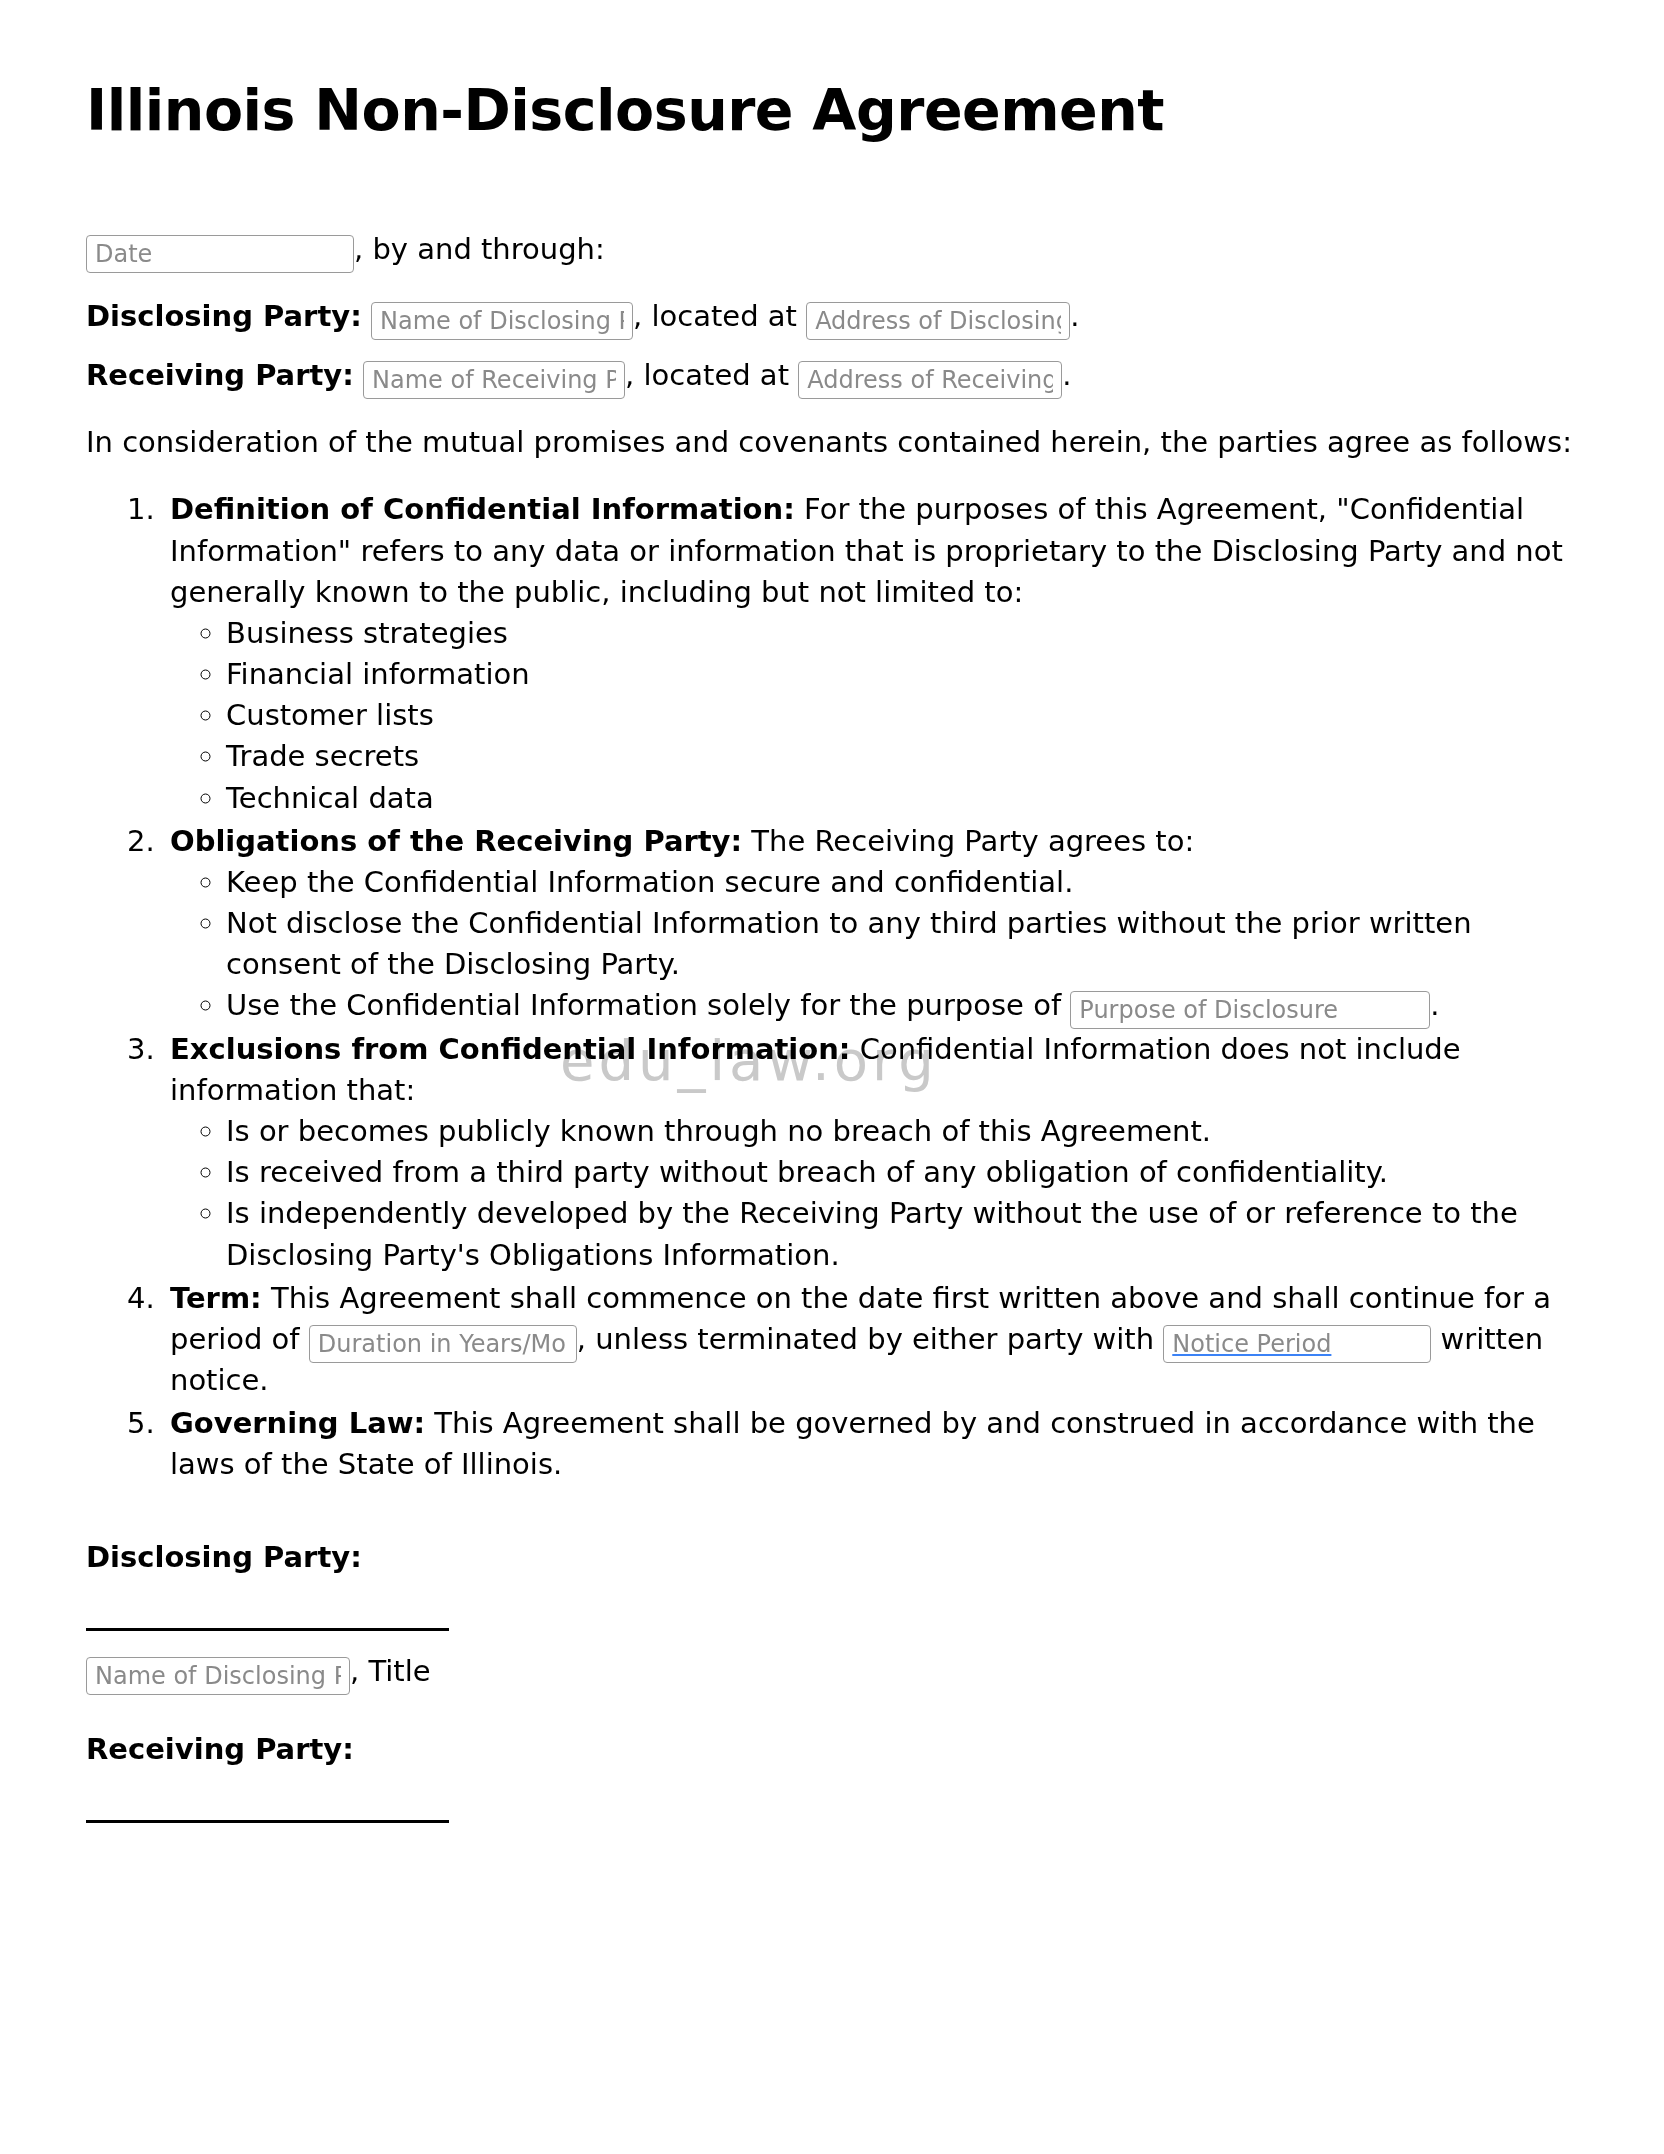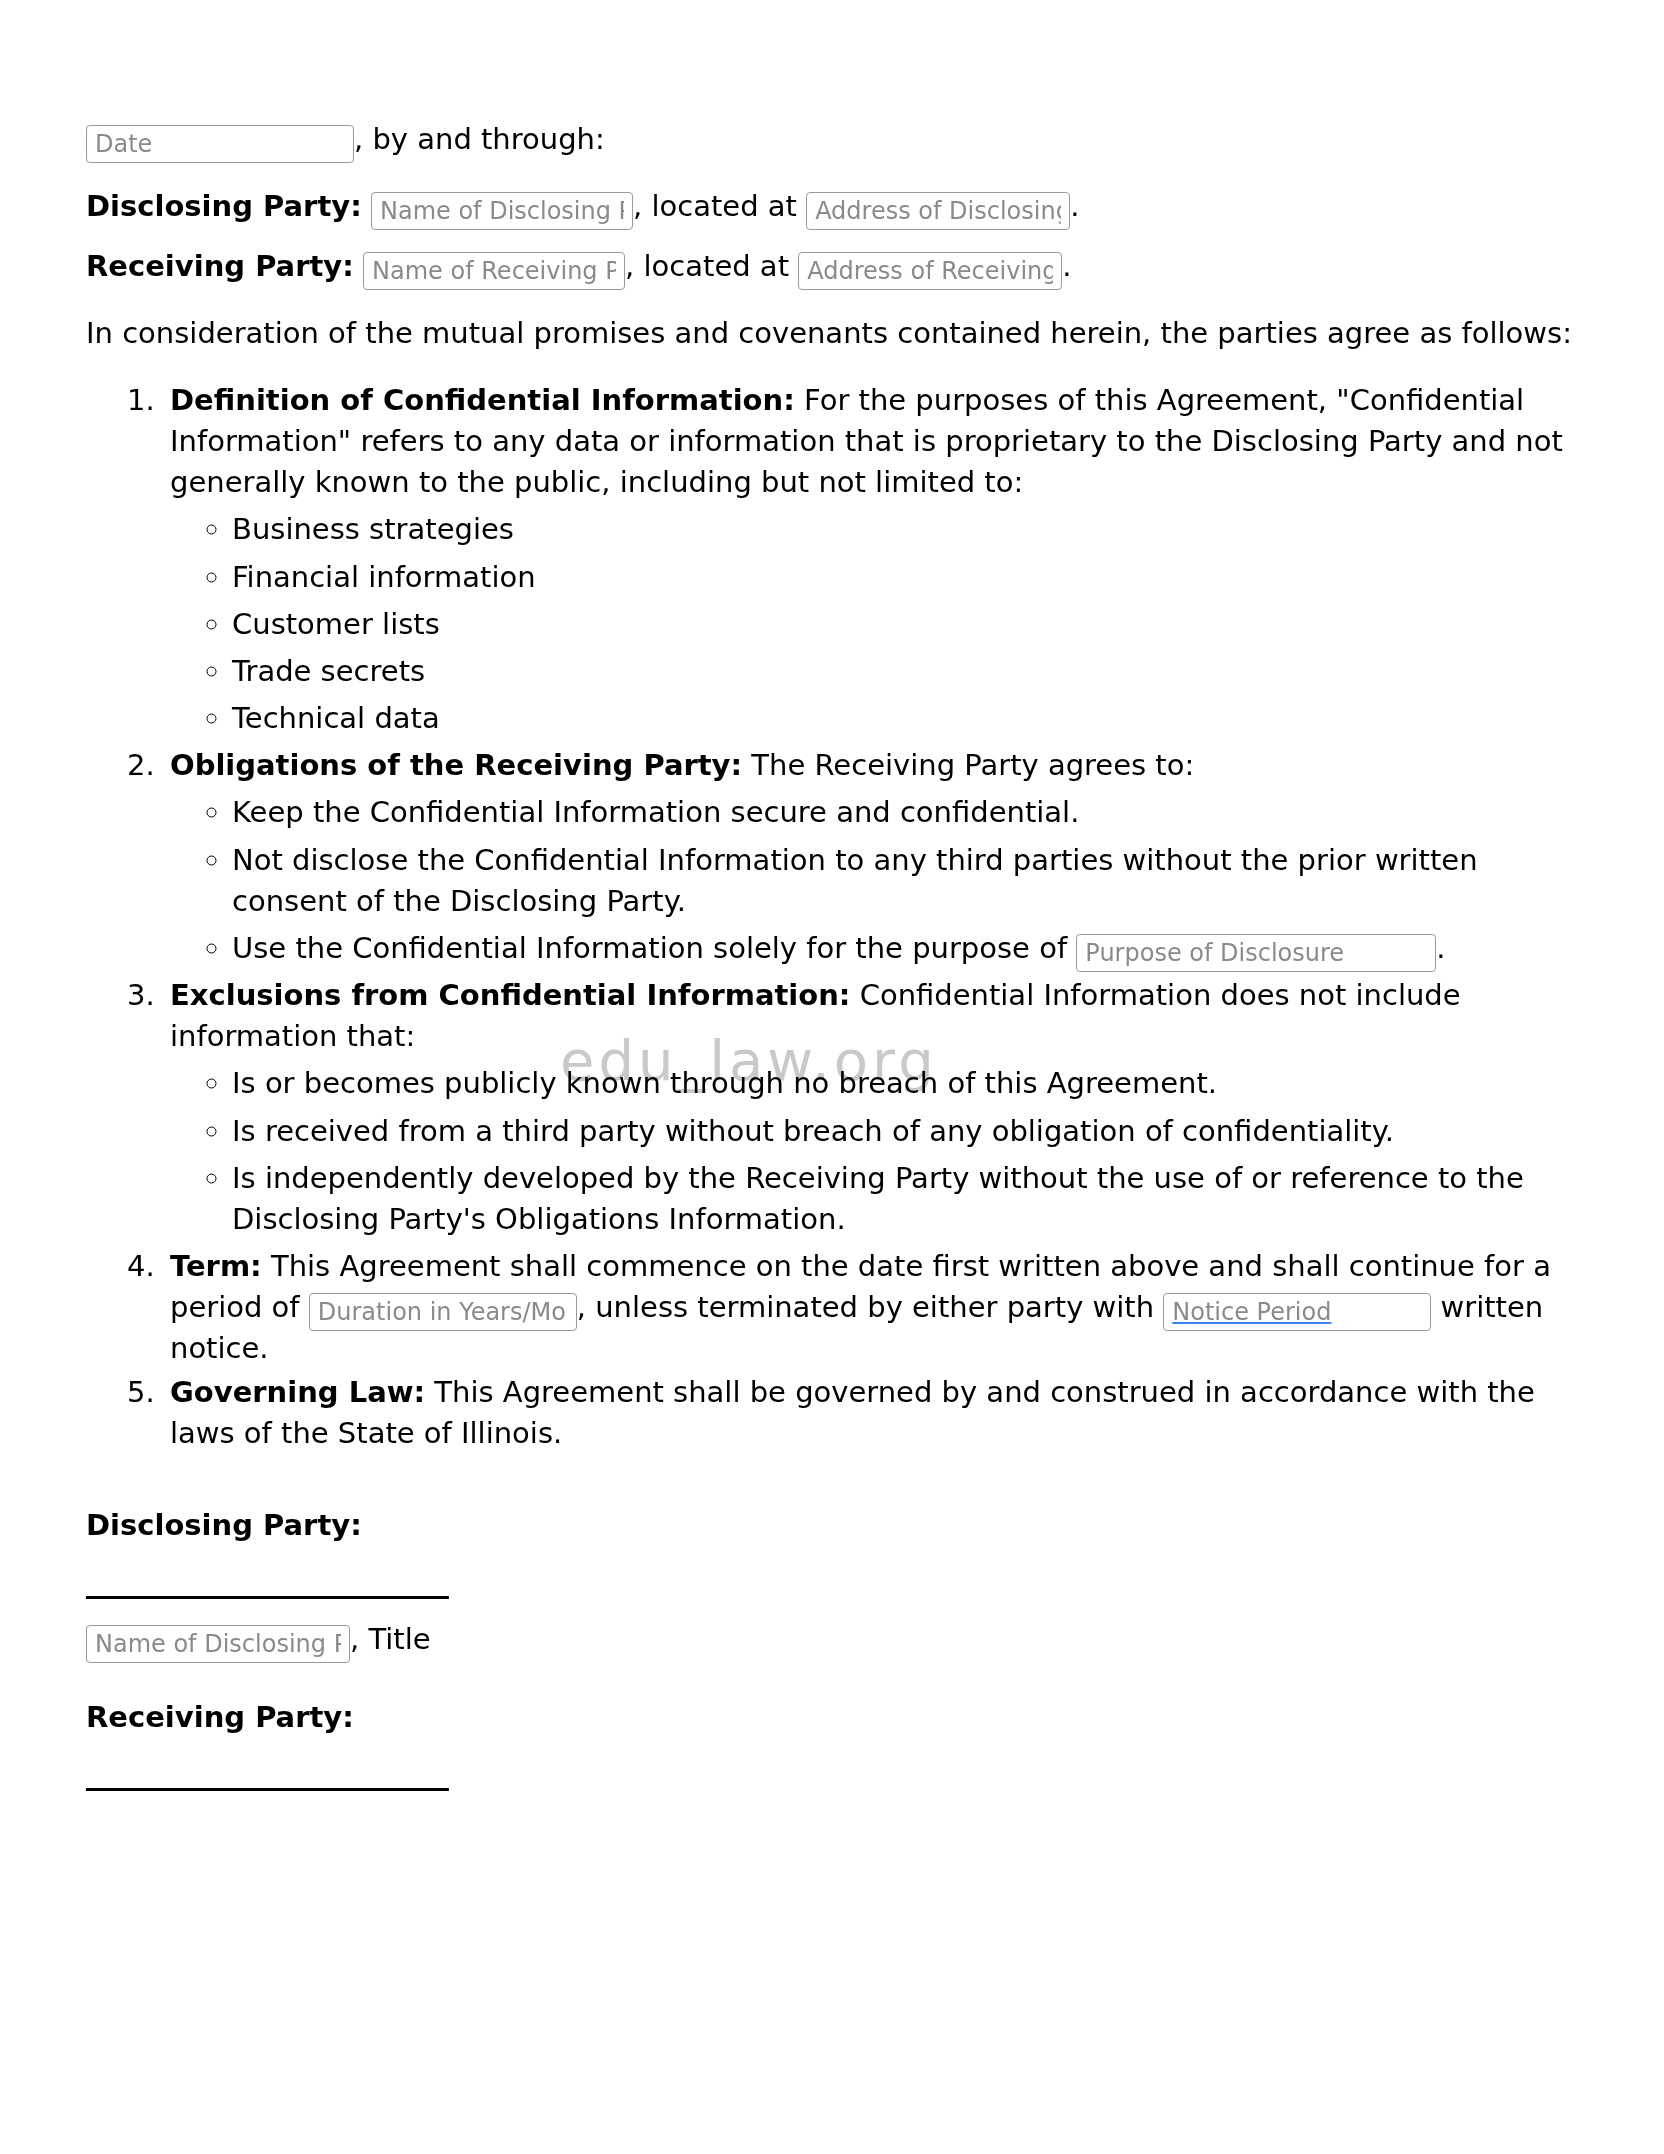--- a/index.html
+++ b/index.html
@@ -81,21 +81,21 @@
   }
   ol.main-list > li {
     margin: 0 0 2px 0;
     padding-left: 6px;
   }
   ul.sub-list {
     list-style-type: circle;
     margin: 0 0 0 0;
     padding-left: 56px;
   }
-  ul.sub-list > li { margin: 6px; }
+  ul.sub-list > li { margin: 0; }
 
   .sig-line {
     width: 363px;
     height: 0;
     border-top: 3px solid #000;
     margin: 54px 0 22px 0;
   }
   .sig-name-row {
     font-size: 29px;
     margin: 0 0 40px 0;
@@ -110,20 +110,21 @@
 </style>
 </head>
 <body>
 
 <div class="page">
 
   <div class="watermark">edu_law.org</div>
 
   <div class="content">
 
+    <h1 class="doc-title">Illinois Non-Disclosure Agreement</h1>
 
     <p class="para">
       <br>
       <input class="fld w-date" type="text" placeholder="Date" style=""><span>, by and through:</span>
     </p>
 
     <p class="para tight">
       <span class="bold">Disclosing Party:</span>
       <input class="fld w-name" type="text" placeholder="Name of Disclosing Party" style=""><span>, located at</span>
       <input class="fld w-addr" type="text" placeholder="Address of Disclosing Party" style=""><span>.</span>

